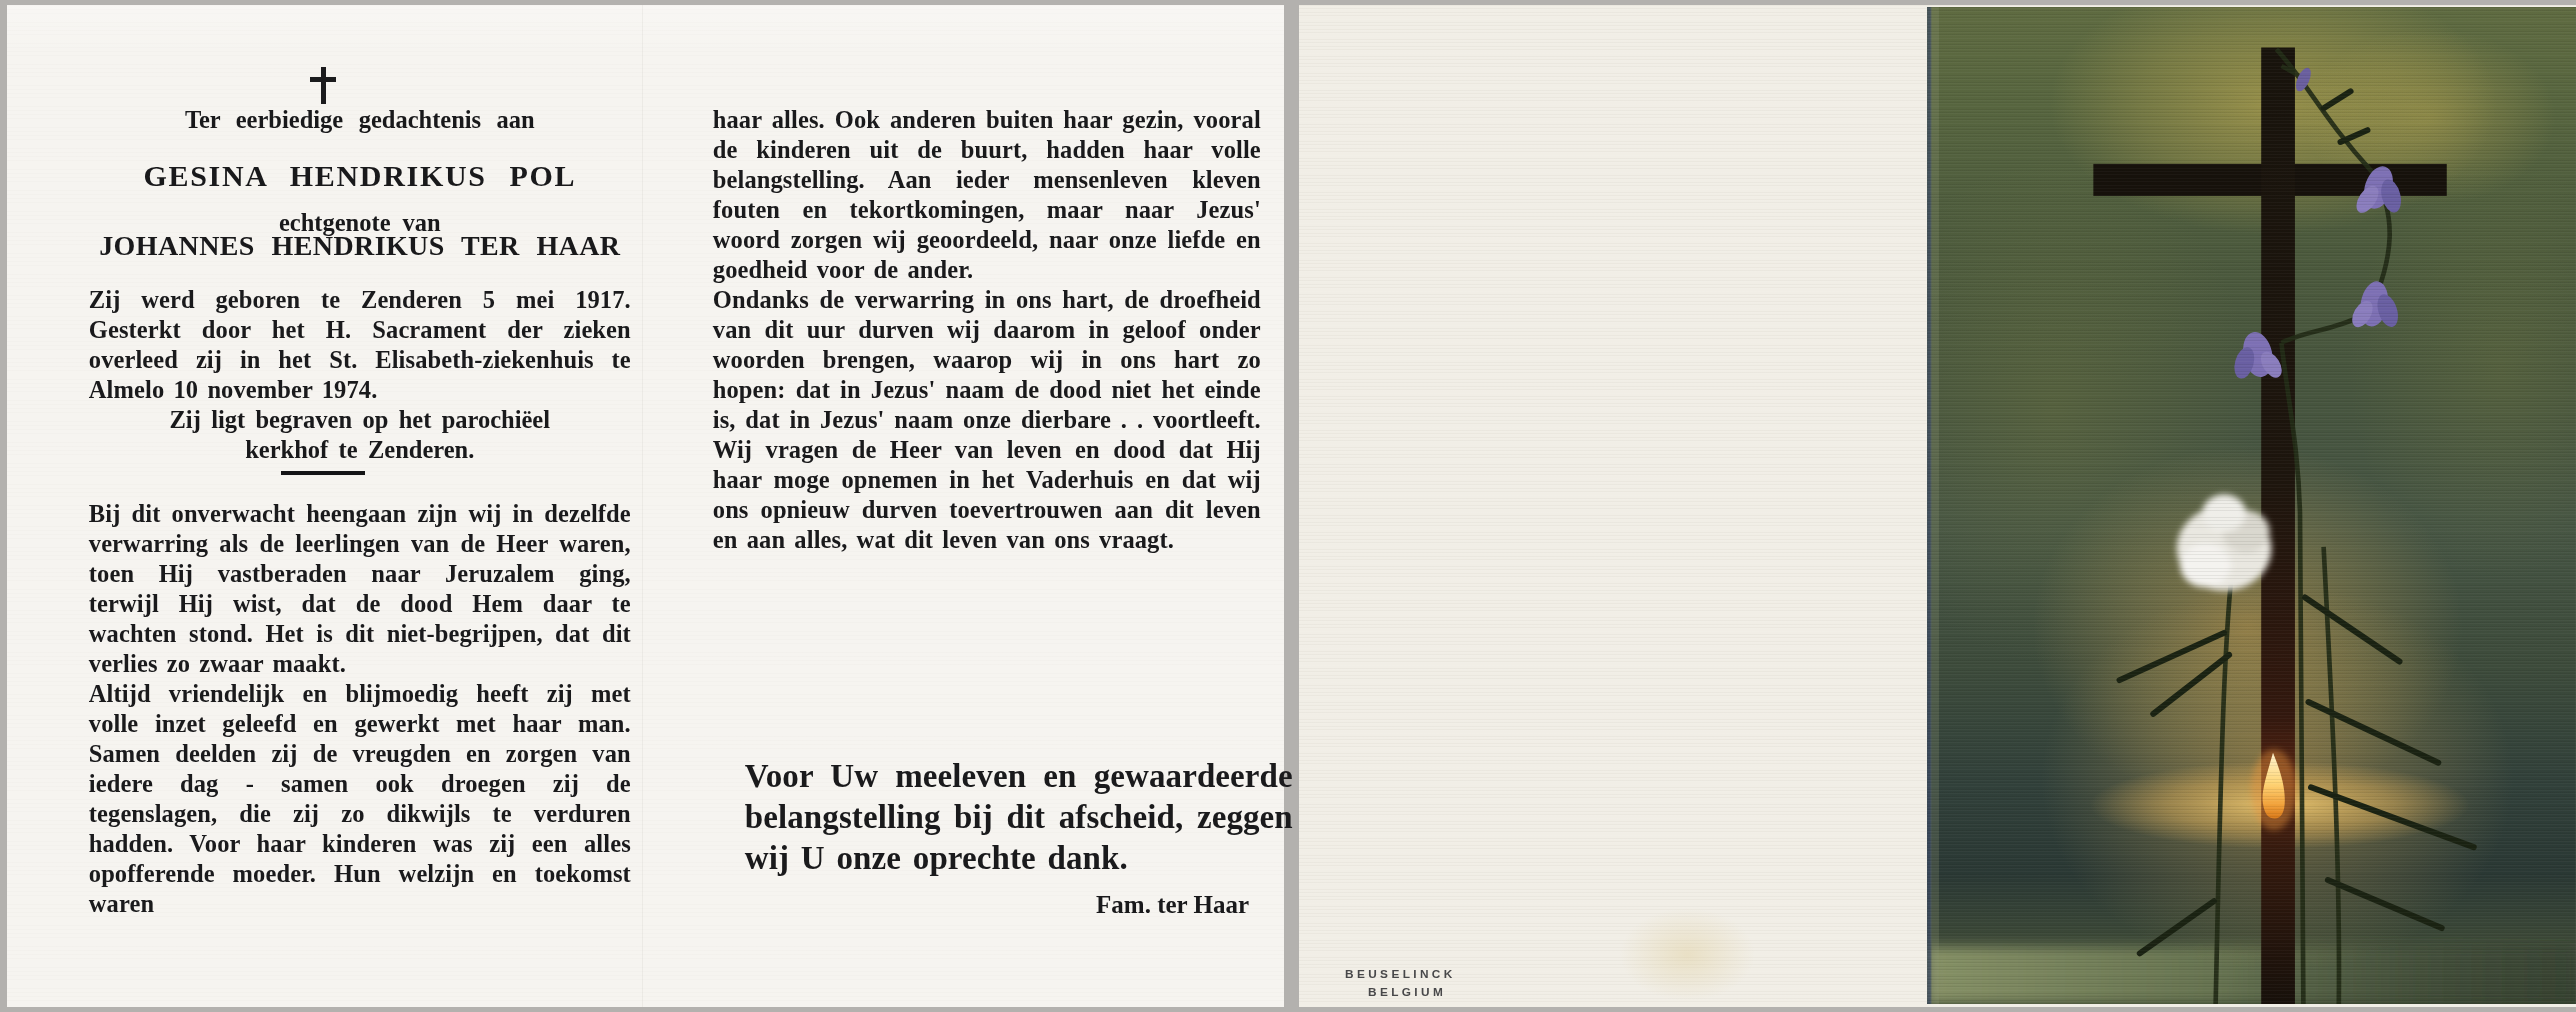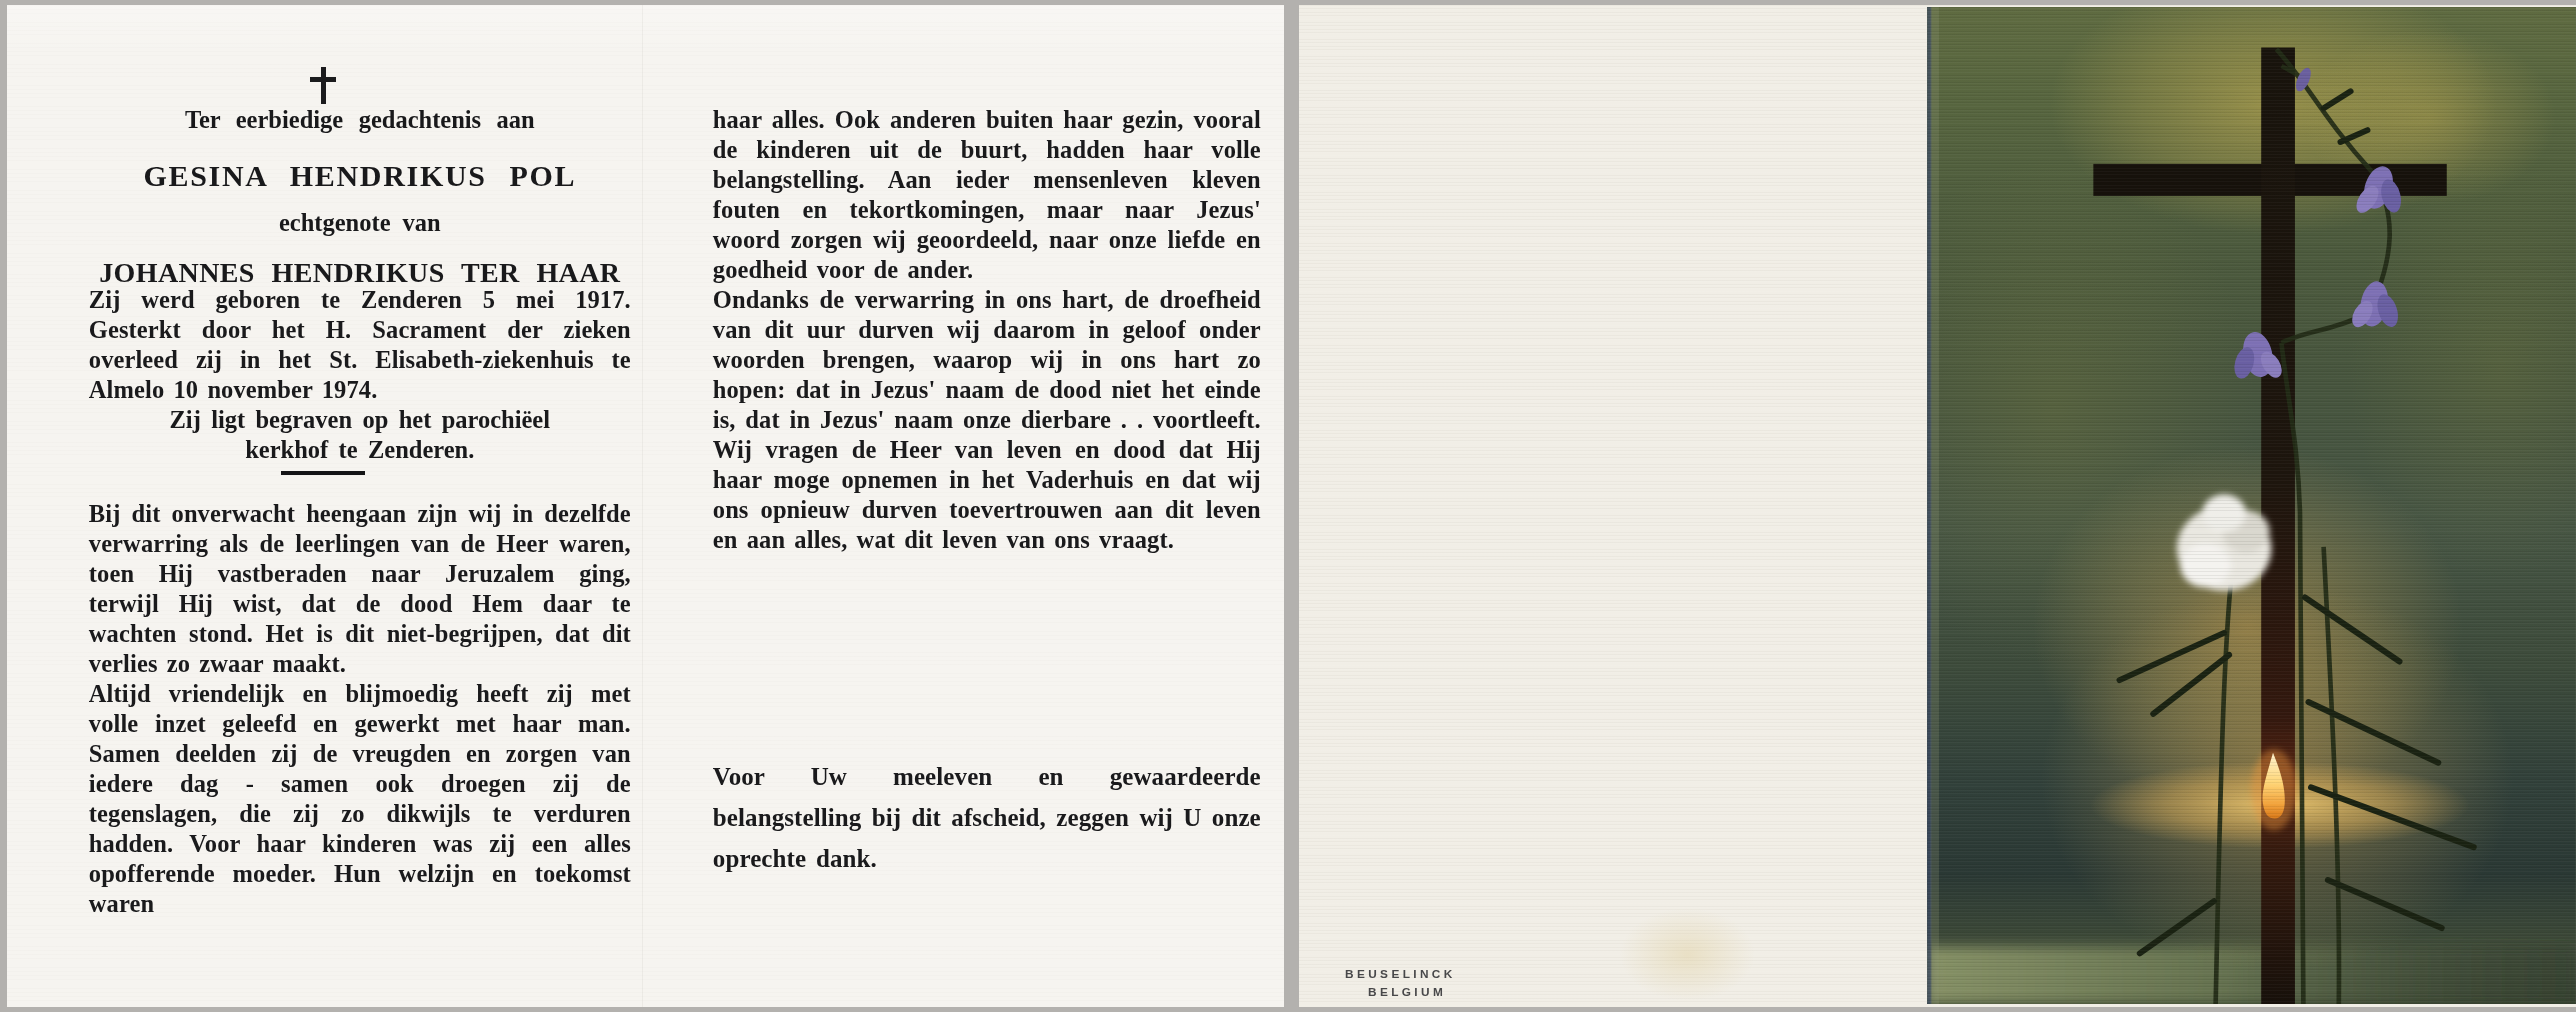--- a/index.html
+++ b/index.html
@@ -15,27 +15,27 @@
   .col{position:absolute;top:0;height:100%;font-family:Liberation Serif, serif;}
   .col-a{left:82px;width:542px;}
   .col-b{left:706px;width:548px;}
   .blk{position:absolute;left:0;width:100%;}
   .center{text-align:center;}
   .par{font-size:24.5px;line-height:30px;font-weight:bold;text-align:justify;
        letter-spacing:0.1px;word-spacing:3px;margin:0;color:#1a1a1c;}
   .intro-line{top:101px;font-size:24.5px;font-weight:bold;word-spacing:9.3px;}
   .deceased-name{top:154px;font-size:30px;font-weight:bold;letter-spacing:1.7px;word-spacing:13.5px;}
   .relation-line{top:204px;font-size:24.5px;font-weight:bold;word-spacing:5.9px;}
-  .spouse-name{top:252px;font-size:28px;font-weight:bold;letter-spacing:0.4px;word-spacing:9.3px;}
+  .spouse-name{top:225px;font-size:28px;font-weight:bold;letter-spacing:0.4px;word-spacing:9.3px;}
   .flow-a{position:absolute;top:280px;left:0;width:100%;}
   .burial{font-size:24.5px;line-height:30px;font-weight:bold;text-align:center;word-spacing:4.2px;margin:0;}
   .rule{width:84px;height:4.2px;background:#141416;margin:5.9px 0 0 192px;}
   .grief{margin-top:23.6px;}
   .flow-b{position:absolute;top:100px;left:0;width:100%;}
-  .thanks{top:751px;font-size:25px;line-height:41px;font-weight:bold;text-align:justify;word-spacing:3.4px;}
+  .thanks{top:751px;font-size:33px;line-height:41px;font-weight:bold;text-align:justify;word-spacing:3.4px;margin-left:32px;}
   .signature{top:886px;font-size:25px;font-weight:bold;text-align:right;padding-right:11.8px;box-sizing:border-box;}
   .cross-glyph{position:absolute;top:62px;left:214px;width:42px;height:41px;}
   .cross-glyph .cv{position:absolute;left:18.6px;top:0;width:5px;height:37px;background:#1b1b1d;}
   .cross-glyph .ch{position:absolute;left:7.6px;top:10px;width:26px;height:5px;background:#1b1b1d;}
   .credit{position:absolute;left:46px;top:962px;font-size:11.8px;font-weight:bold;
           letter-spacing:3.4px;color:#48484a;line-height:15px;}
   .credit .l2{margin-left:13.5px;margin-top:2.5px;}
   .stain{position:absolute;left:321px;top:903px;width:135px;height:93px;border-radius:50%;
          background:radial-gradient(closest-side,rgba(214,190,120,.30),rgba(214,190,120,0));}
   .photo{position:absolute;left:628px;top:1.7px;width:649px;height:997px;}
@@ -70,20 +70,21 @@
         <p class="par">Altijd vriendelijk en blijmoedig heeft zij met volle inzet geleefd en gewerkt met haar man. Samen deelden zij de vreugden en zorgen van iedere dag - samen ook droegen zij de tegenslagen, die zij zo dikwijls te verduren hadden. Voor haar kinderen was zij een alles opofferende moeder. Hun welzijn en toekomst waren</p>
       </div>
     </div>
 
     <div class="col col-b">
       <div class="flow-b">
         <p class="par">haar alles. Ook anderen buiten haar gezin, vooral de kinderen uit de buurt, hadden haar volle belangstelling. Aan ieder mensenleven kleven fouten en tekortkomingen, maar naar Jezus' woord zorgen wij geoordeeld, naar onze liefde en goedheid voor de ander.</p>
         <p class="par">Ondanks de verwarring in ons hart, de droefheid van dit uur durven wij daarom in geloof onder woorden brengen, waarop wij in ons hart zo hopen: dat in Jezus' naam de dood niet het einde is, dat in Jezus' naam onze dierbare . . voortleeft. Wij vragen de Heer van leven en dood dat Hij haar moge opnemen in het Vaderhuis en dat wij ons opnieuw durven toevertrouwen aan dit leven en aan alles, wat dit leven van ons vraagt.</p>
       </div>
       <div class="blk par thanks">Voor Uw meeleven en gewaardeerde belangstelling bij dit afscheid, zeggen wij U onze oprechte dank.</div>
+      <div class="blk signature">Fam. ter Haar</div>
     </div>
   </div>
 
   <div class="card card-right">
     <div class="stain"></div>
     <div class="credit">
       <div class="l1">BEUSELINCK</div>
       <div class="l2">BELGIUM</div>
     </div>
 

